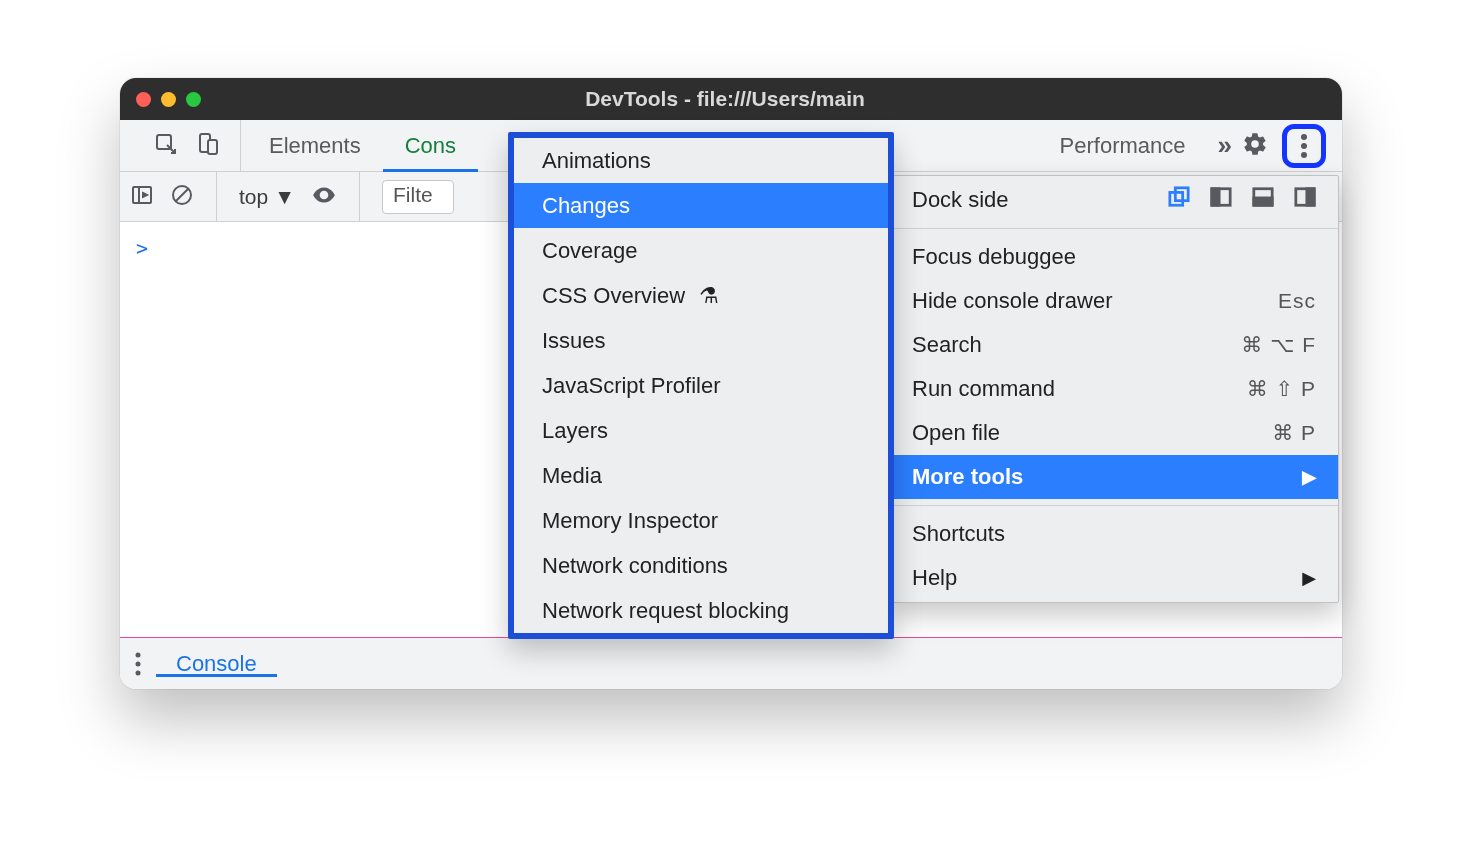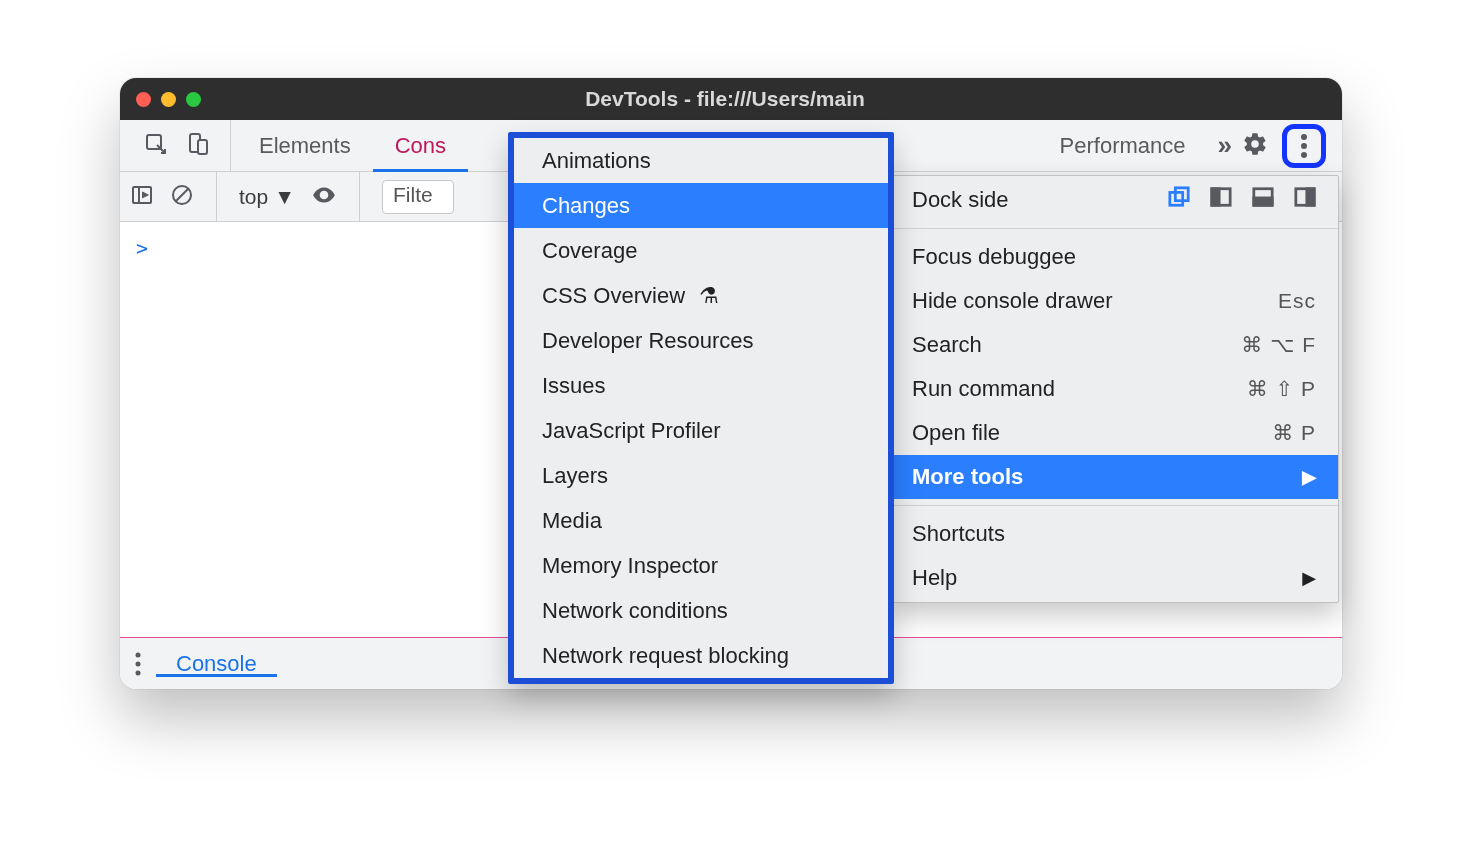--- a/index.html
+++ b/index.html
@@ -12,27 +12,27 @@
   }
   .titlebar {
     height:42px; background:#2e2e2e; display:flex; align-items:center; padding:0 16px; position:relative;
   }
   .tl-dots { display:flex; gap:10px; }
   .tl-dot { width:15px; height:15px; border-radius:50%; }
   .tl-red{background:#ff5f57;} .tl-yel{background:#febc2e;} .tl-grn{background:#28c840;}
   .title-text { position:absolute; left:0; right:12px; text-align:center; color:#d9d9d9; font-weight:600; font-size:21px; pointer-events:none;}
   .tabs {
     height:52px; border-bottom:1px solid #d0d0d0; background:#f1f3f4;
-    display:flex; align-items:stretch; padding:0 10px 0 10px; gap:0;
+    display:flex; align-items:stretch; padding:0 10px 0 20px; gap:0;
   }
   .tab-left { display:flex; align-items:center; gap:18px; padding:0 14px; }
   .icon595960 { color:#595960; }
   .vsep { width:1px; background:#d0d0d0; align-self:stretch; margin:0 6px;}
   .tab { display:flex; align-items:center; padding:0 22px; font-size:22px; color:#5a5a5a; position:relative;}
-  .tab.active { color:#be185d;justify-content:flex-end; }
+  .tab.active { color:#15803d;justify-content:flex-end; }
   .tab.active::after{ content:""; position:absolute; left:0; right:0; bottom:-1px; height:3px; background:#1a73e8;}
   .tab-right { margin-left:auto; display:flex; align-items:center; gap:14px; padding-right:6px;}
   .gear { color:#595960; }
   .kebab-ring { width:44px; height:44px; border:5px solid #1435ff; border-radius:12px; display:flex; align-items:center; justify-content:center;}
   .toolbar {
     height:50px; border-bottom:1px solid #d0d0d0; background:#f1f3f4;
     display:flex; align-items:center; padding:0 10px; gap:16px;
   }
   .tb-select{ display:flex; align-items:flex-start; gap:6px; font-size:21px; color:#3c3c3c;}
   .filter-box{ border:1px solid #c7c7c7; background:#fff; border-radius:4px; height:34px; padding:2px 10px; font-size:21px; color:#555; width:72px; overflow:hidden;}
@@ -259,23 +259,20 @@
         <span>Changes</span>
       </div>
     <div class="sub-row">
         <span>Coverage</span>
       </div>
     <div class="sub-row">
         <span>CSS Overview</span>
         <span style="margin-left:4px">⚗</span>
       </div>
     <div class="sub-row">
-        <span>Developer Resources</span>
-      </div>
-    <div class="sub-row">
         <span>Issues</span>
       </div>
     <div class="sub-row">
         <span>JavaScript Profiler</span>
       </div>
     <div class="sub-row">
         <span>Layers</span>
       </div>
     <div class="sub-row">
         <span>Media</span>

